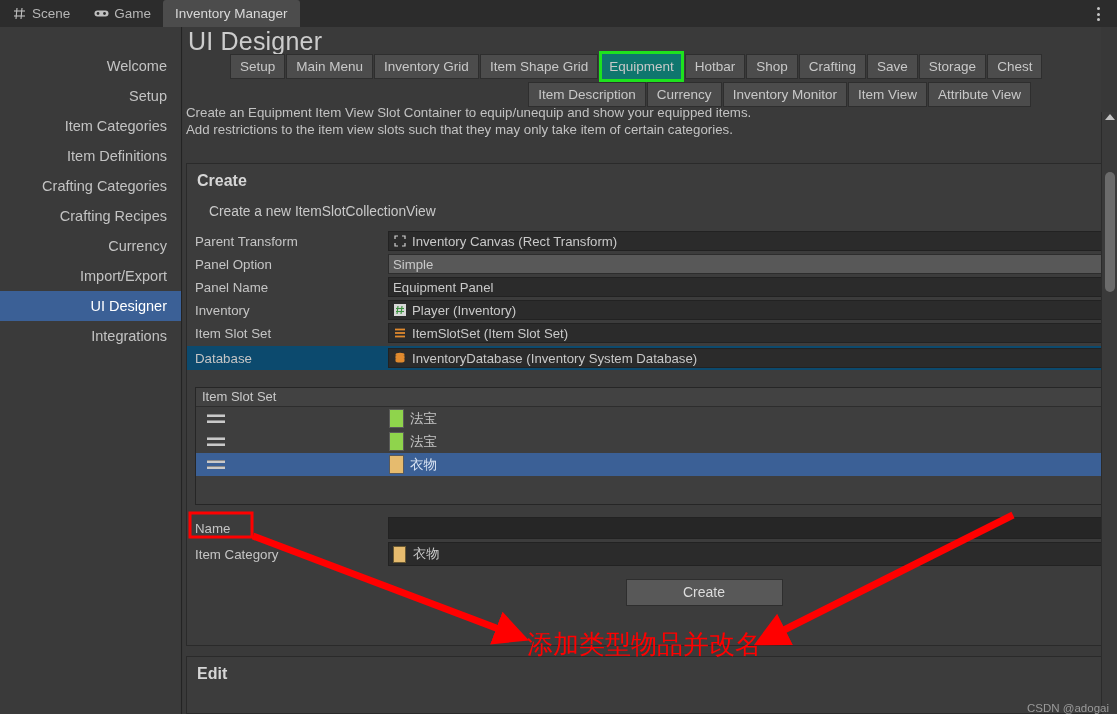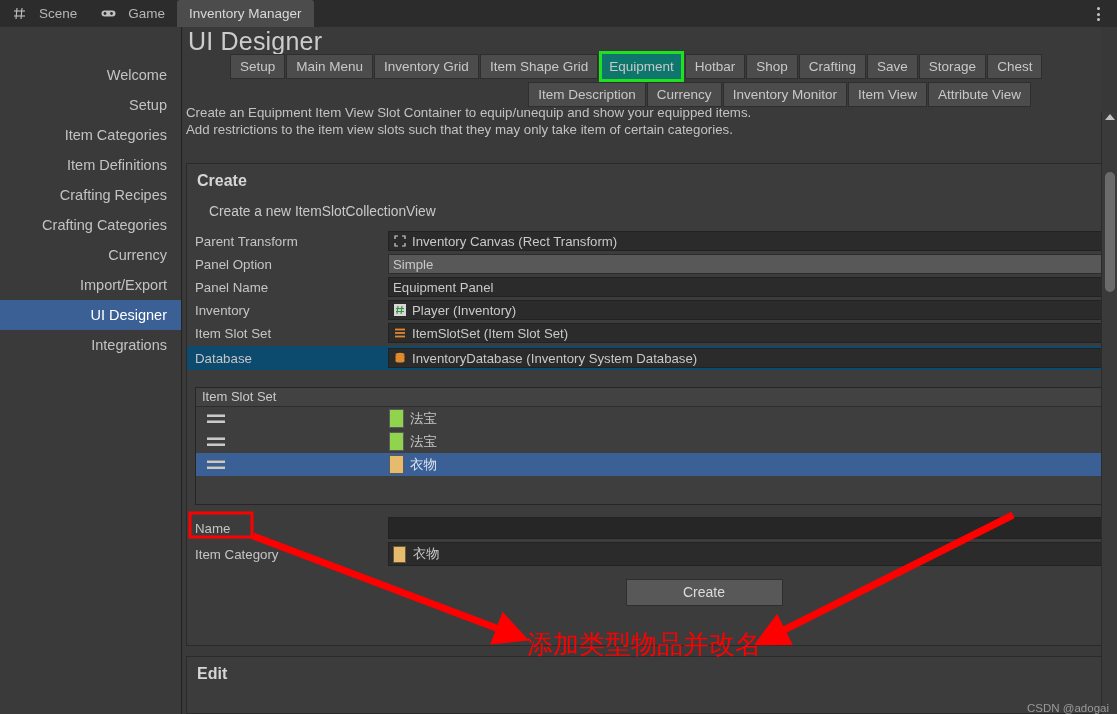--- a/index.html
+++ b/index.html
@@ -10,37 +10,37 @@
     overflow: hidden;
   }
   #root { position: relative; width: 1117px; height: 714px; }
 
   
   .tabstrip {
     position: absolute; left: 0; top: 0; width: 1117px; height: 27px;
     background: #2c2c2c; display: flex; align-items: flex-end;
   }
   .etab {
-    height: 27px; display: flex; align-items: center; gap: 12px;
+    height: 27px; display: flex; align-items: center; gap: 5px;
     padding: 0 12px; color: #b6b6b6; font-size: 13.5px;
     background: transparent; border-radius: 3px 3px 0 0;
   }
   .etab.active { background: #4c4c4c; color: #d9d9d9; }
   .etab .ic { display: inline-flex; width: 15px; height: 14px; align-items: center; justify-content: center; }
   .dots {
     position: absolute; right: 9px; top: 3px; width: 20px; height: 22px;
     display: flex; flex-direction: column; align-items: center; justify-content: center; gap: 2.5px;
   }
   .dots i { width: 3px; height: 3px; border-radius: 50%; background: #c6c6c6; display: block; }
 
   
   .sidebar {
     position: absolute; left: 0; top: 27px; width: 182px; height: 687px;
     background: #3a3a3a; border-right: 1px solid #232323;
-    padding-top: 33px;
+    padding-top: 24px;
   }
   .side-item {
     height: 30px; display: flex; align-items: center; justify-content: flex-end;
     padding-right: 14px; color: #c3c3c3; font-size: 14.5px; white-space: nowrap;
   }
   .side-item.sel { background: #3b6096; color: #ffffff; }
 
   
   .content {
     position: absolute; left: 183px; top: 27px; width: 918px; height: 687px;
@@ -203,24 +203,24 @@
     <div class="side-item">
         <span>Setup</span>
       </div>
     <div class="side-item">
         <span>Item Categories</span>
       </div>
     <div class="side-item">
         <span>Item Definitions</span>
       </div>
     <div class="side-item">
+        <span>Crafting Categories</span>
+      </div>
+    <div class="side-item">
         <span>Crafting Recipes</span>
-      </div>
-    <div class="side-item">
-        <span>Crafting Categories</span>
       </div>
     <div class="side-item">
         <span>Currency</span>
       </div>
     <div class="side-item">
         <span>Import/Export</span>
       </div>
     <div class="side-item sel">
         <span>UI Designer</span>
       </div>

